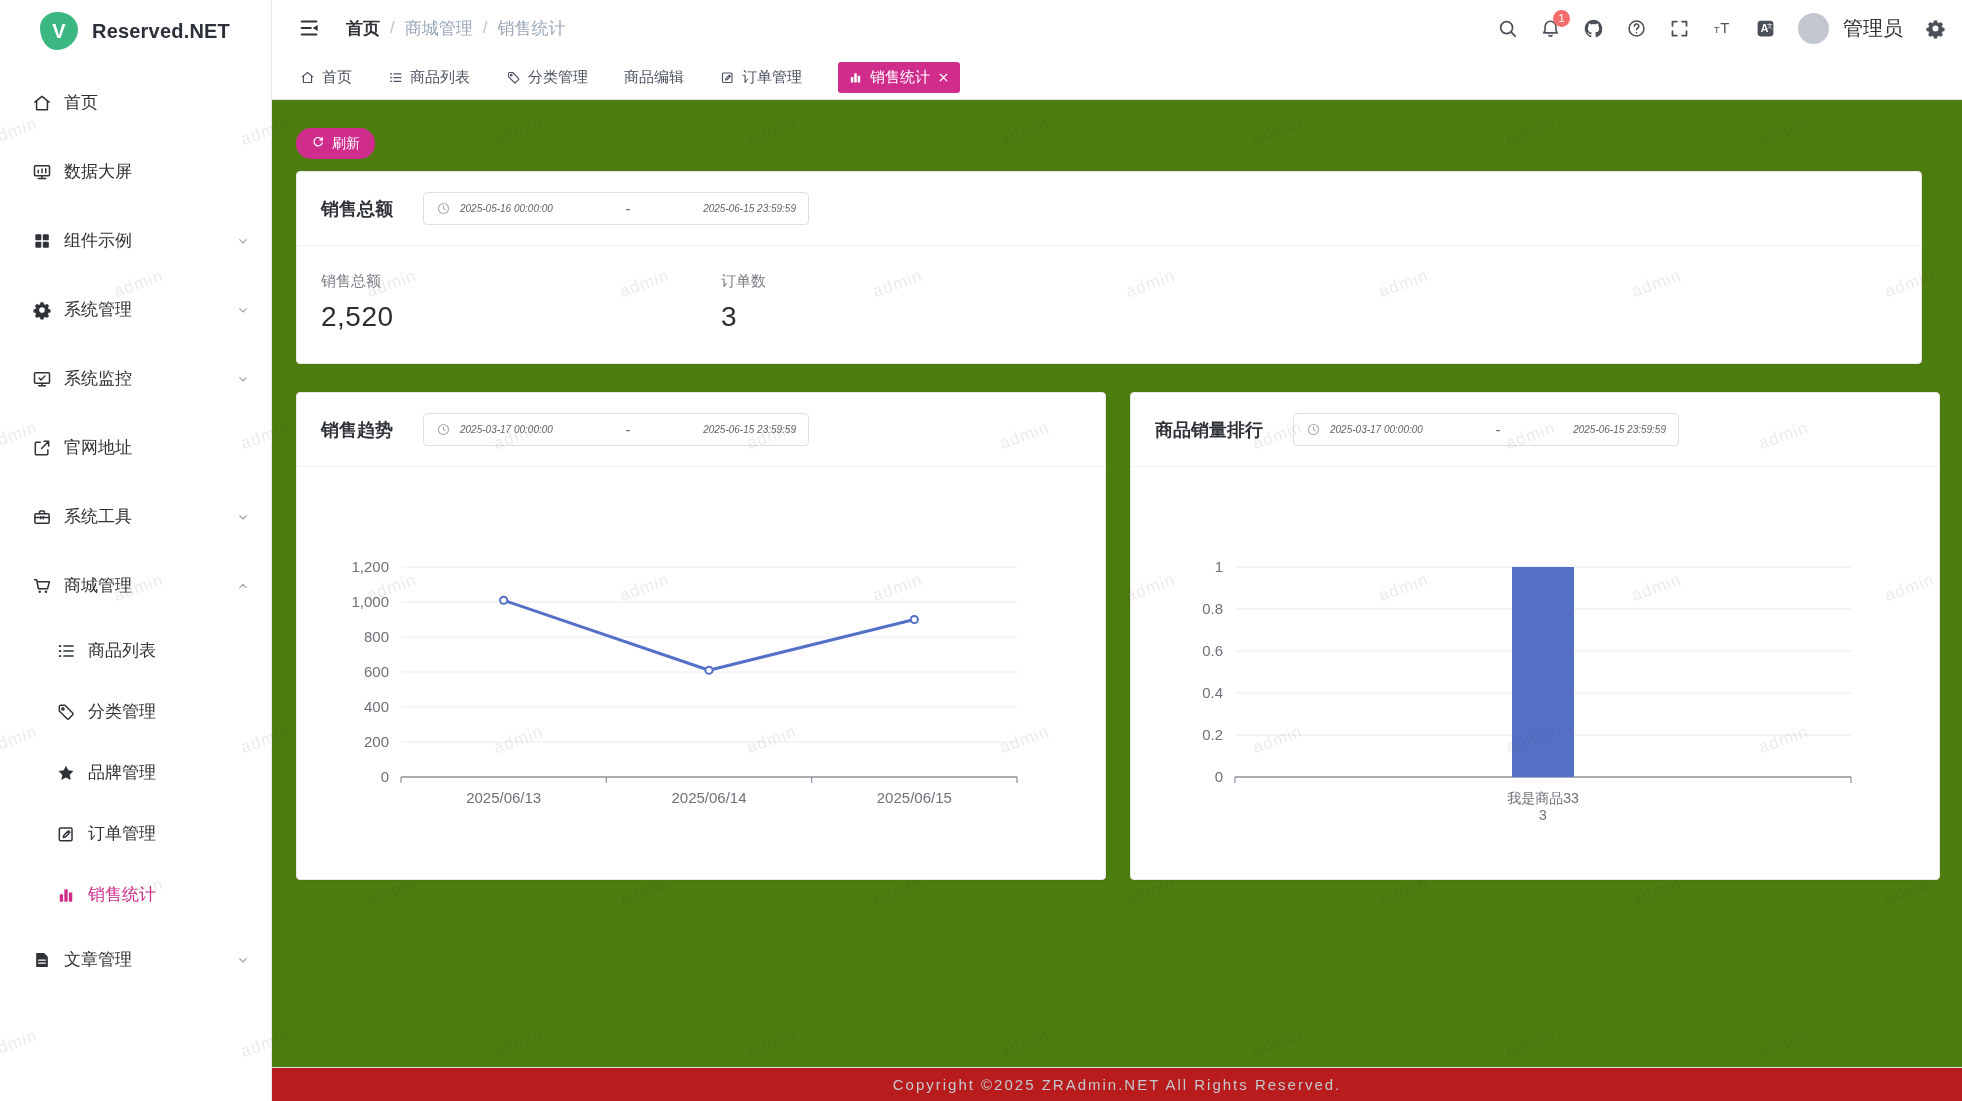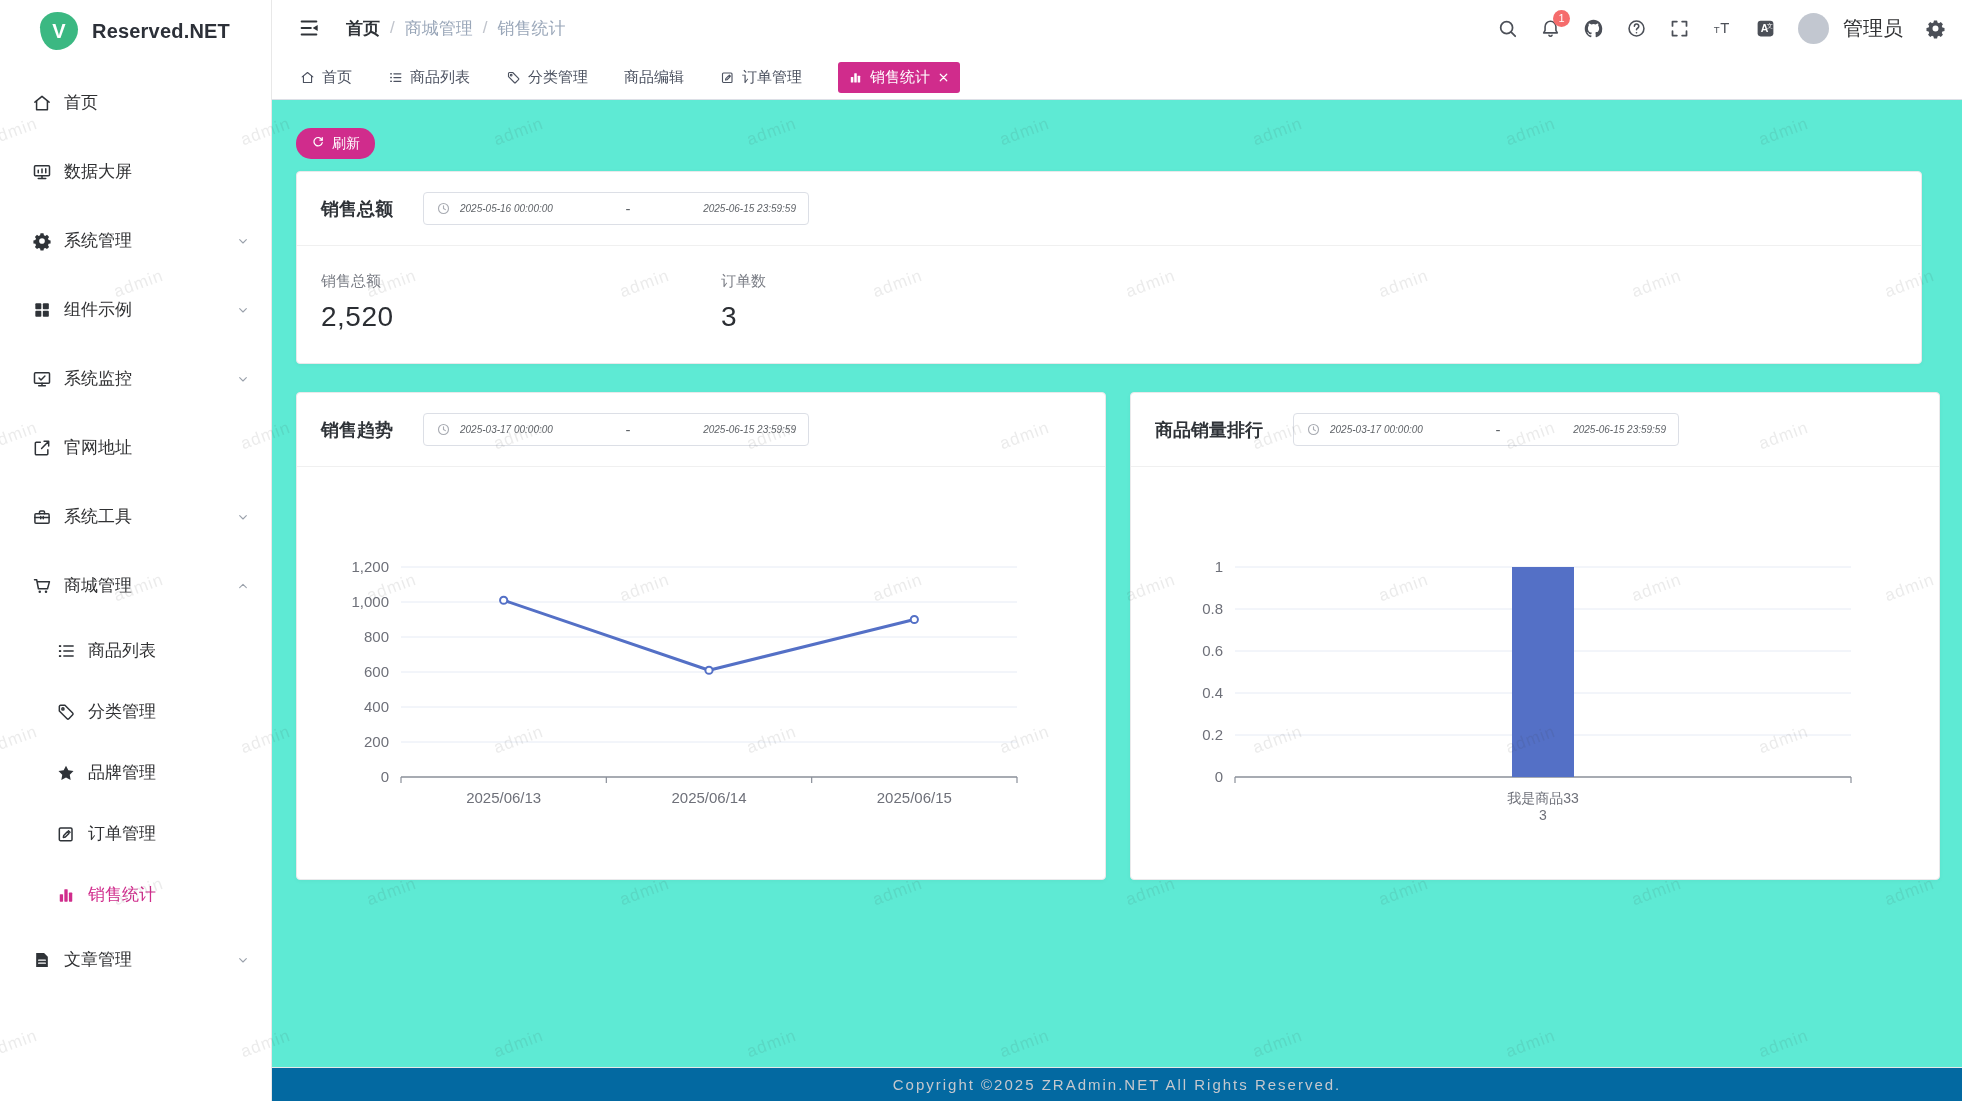--- a/index.html
+++ b/index.html
@@ -43,21 +43,21 @@
   .avatar { width:31px; height:31px; border-radius:50%; background:#c2c7d0; cursor:pointer; }
   .user-name { font-size:20px; color:#303133; margin-left:-8px; cursor:pointer; }
 
   .tabbar { height:44px; background:#fff; border-bottom:1px solid #dcdfe6; display:flex; align-items:center; padding-left:28px; gap:36px; }
   .tab { display:flex; align-items:center; gap:7px; font-size:15px; color:#4c5260; cursor:pointer; white-space:nowrap; }
   .tab .ic, .tab .cl { display:inline-flex; }
   .tab .ic svg { width:15px; height:15px; }
   .tab .cl svg { width:13px; height:13px; }
   .tab.active { background:#d02c8c; color:#fff; padding:6px 10px; border-radius:3px; }
 
-  .content { flex:1; background:#5eead4; padding:28px 40px 0 24px; overflow:hidden; }
+  .content { flex:1; background:#4d7c0f; padding:28px 40px 0 24px; overflow:hidden; }
 
   .btn-refresh { display:inline-flex; align-items:center; gap:7px; background:#d02c8c; color:#fff; border:none; font-size:14px; padding:0 15px; height:31px; border-radius:15px; cursor:pointer; font-family:inherit; }
   .btn-refresh svg { width:14px; height:14px; }
 
   .card { background:#fff; border:1px solid #e9e9eb; border-radius:4px; box-shadow:0 1px 4px rgba(0,0,0,.04); }
   .card-head { display:flex; align-items:center; padding:20px 24px; border-bottom:1px solid #f0f0f0; }
   .card-title { font-size:18px; font-weight:bold; color:#2f3338; }
   .date-range { display:flex; align-items:center; margin-left:30px; width:386px; height:33px; border:1px solid #dcdfe6; border-radius:4px; background:#fff; padding:0 12px; cursor:pointer; }
   .date-range .ic { display:inline-flex; color:#a8abb2; margin-right:9px; }
   .date-range .ic svg { width:15px; height:15px; }
@@ -67,21 +67,21 @@
   .summary-card { margin-top:12px; }
   .stats-row { display:flex; padding:26px 24px 30px 24px; }
   .stat-col1 { width:400px; }
   .stat-label { font-size:15px; color:#7a7d85; }
   .stat-value { font-size:28px; color:#2b2e33; font-weight:500; margin-top:10px; letter-spacing:.5px; }
 
   .charts-row { display:flex; gap:24px; margin-top:28px; }
   .chart-card { flex:1; height:488px; }
   .chart-body { padding:0 24px; }
 
-  .footer { height:34px; background:#0369a1; border-top:1px solid #e8e8e8; display:flex; align-items:center; justify-content:center; font-size:15px; color:#c5c8ce; letter-spacing:2px; }
+  .footer { height:34px; background:#b91c1c; border-top:1px solid #e8e8e8; display:flex; align-items:center; justify-content:center; font-size:15px; color:#c5c8ce; letter-spacing:2px; }
 </style>
 </head>
 <body>
 
 <div class="app">
 
   <aside class="sidebar">
     <div class="logo-row">
       <div class="logo-badge">V</div>
       <div class="brand-name">Reserved.NET</div>
@@ -101,41 +101,41 @@
             <svg viewBox="0 0 24 24" fill="none" stroke="currentColor" stroke-width="1.8" stroke-linecap="round" stroke-linejoin="round">
               <rect x="3" y="4.5" width="18" height="12" rx="1.2"></rect>
               <path d="M7.5 13v-3M12 13V8.5M16.5 13V8"></path>
               <path d="M12 16.5v3.2M7.5 19.7h9"></path>
             </svg>
           </span>
           <span>数据大屏</span>
         </div>
         <div class="nav-item">
           <span class="ic">
-            <svg viewBox="0 0 24 24">
-              <path fill-rule="evenodd" fill="currentColor" d="M10.2 2.8h3.6l.5 2.4 1.7.7 2-1.3 2.5 2.5-1.3 2 .7 1.7 2.4.5v3.6l-2.4.5-.7 1.7 1.3 2-2.5 2.5-2-1.3-1.7.7-.5 2.4h-3.6l-.5-2.4-1.7-.7-2 1.3-2.5-2.5 1.3-2-.7-1.7-2.4-.5v-3.6l2.4-.5.7-1.7-1.3-2 2.5-2.5 2 1.3 1.7-.7zM12 8.6a3.4 3.4 0 1 0 0 6.8 3.4 3.4 0 0 0 0-6.8z"></path>
-            </svg>
-          </span>
-          <span>系统管理</span>
-          <span class="chev">
-            <svg viewBox="0 0 24 24" fill="none" stroke="currentColor" stroke-width="1.8" stroke-linecap="round" stroke-linejoin="round">
-              <path d="M7 10l5 5 5-5" stroke-width="1.6"></path>
-            </svg>
-          </span>
-        </div>
-        <div class="nav-item">
-          <span class="ic">
             <svg viewBox="0 0 24 24" fill="currentColor">
               <rect x="4" y="4" width="7.2" height="7.2" rx="1"></rect>
               <rect x="13" y="4" width="7.2" height="7.2" rx="1"></rect>
               <rect x="4" y="13" width="7.2" height="7.2" rx="1"></rect>
               <rect x="13" y="13" width="7.2" height="7.2" rx="1"></rect>
             </svg>
           </span>
           <span>组件示例</span>
+          <span class="chev">
+            <svg viewBox="0 0 24 24" fill="none" stroke="currentColor" stroke-width="1.8" stroke-linecap="round" stroke-linejoin="round">
+              <path d="M7 10l5 5 5-5" stroke-width="1.6"></path>
+            </svg>
+          </span>
+        </div>
+        <div class="nav-item">
+          <span class="ic">
+            <svg viewBox="0 0 24 24">
+              <path fill-rule="evenodd" fill="currentColor" d="M10.2 2.8h3.6l.5 2.4 1.7.7 2-1.3 2.5 2.5-1.3 2 .7 1.7 2.4.5v3.6l-2.4.5-.7 1.7 1.3 2-2.5 2.5-2-1.3-1.7.7-.5 2.4h-3.6l-.5-2.4-1.7-.7-2 1.3-2.5-2.5 1.3-2-.7-1.7-2.4-.5v-3.6l2.4-.5.7-1.7-1.3-2 2.5-2.5 2 1.3 1.7-.7zM12 8.6a3.4 3.4 0 1 0 0 6.8 3.4 3.4 0 0 0 0-6.8z"></path>
+            </svg>
+          </span>
+          <span>系统管理</span>
           <span class="chev">
             <svg viewBox="0 0 24 24" fill="none" stroke="currentColor" stroke-width="1.8" stroke-linecap="round" stroke-linejoin="round">
               <path d="M7 10l5 5 5-5" stroke-width="1.6"></path>
             </svg>
           </span>
         </div>
         <div class="nav-item">
           <span class="ic">
             <svg viewBox="0 0 24 24" fill="none" stroke="currentColor" stroke-width="1.8" stroke-linecap="round" stroke-linejoin="round">
               <rect x="3" y="4.5" width="18" height="12.5" rx="1.2"></rect>

